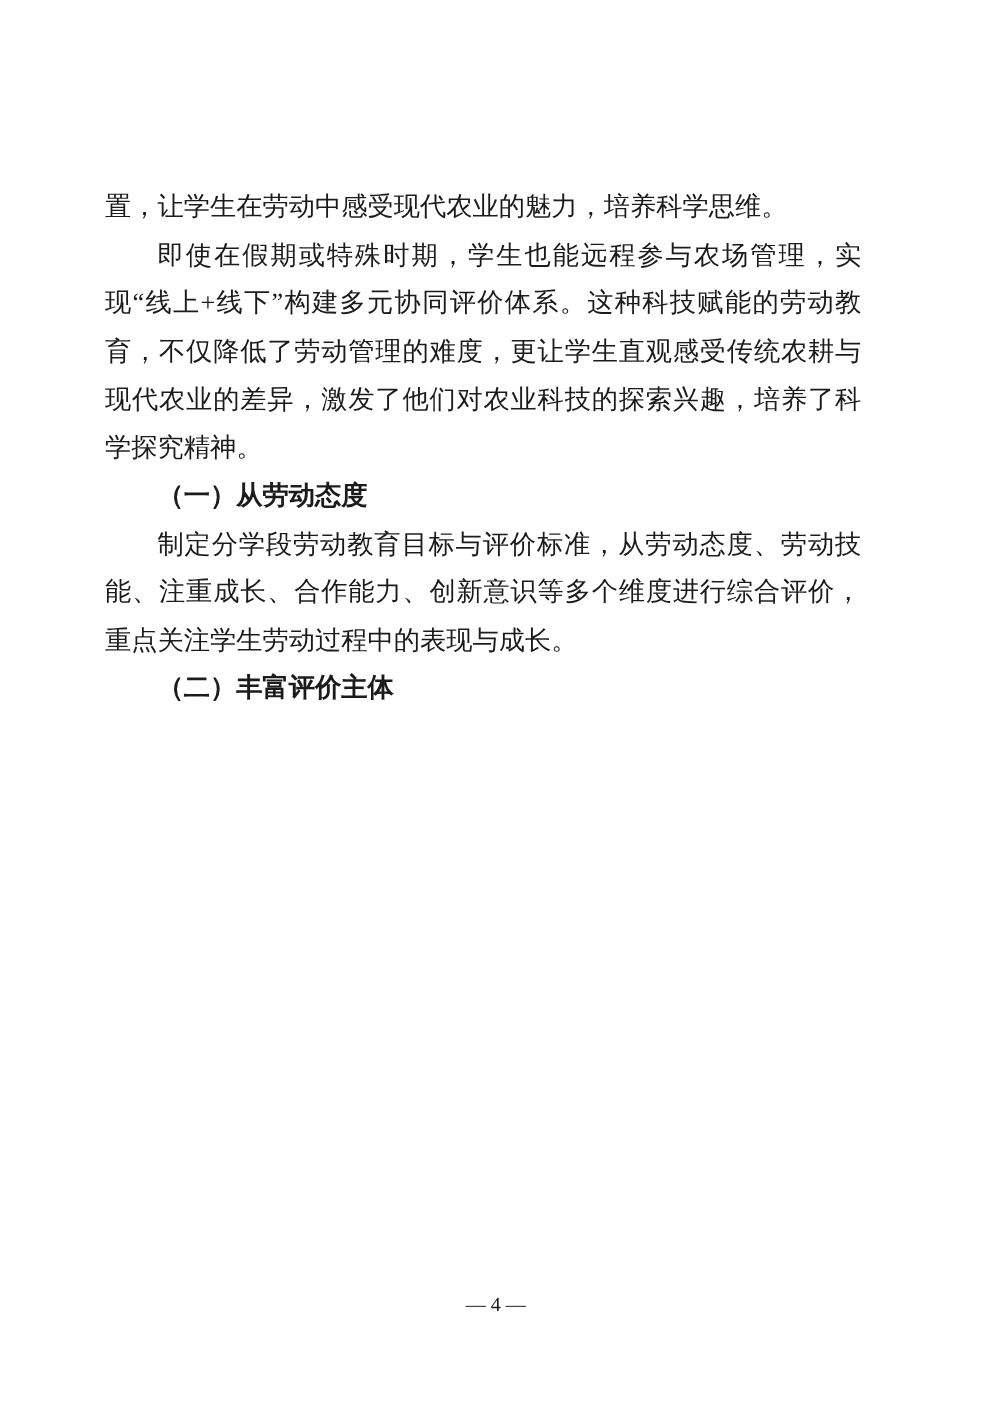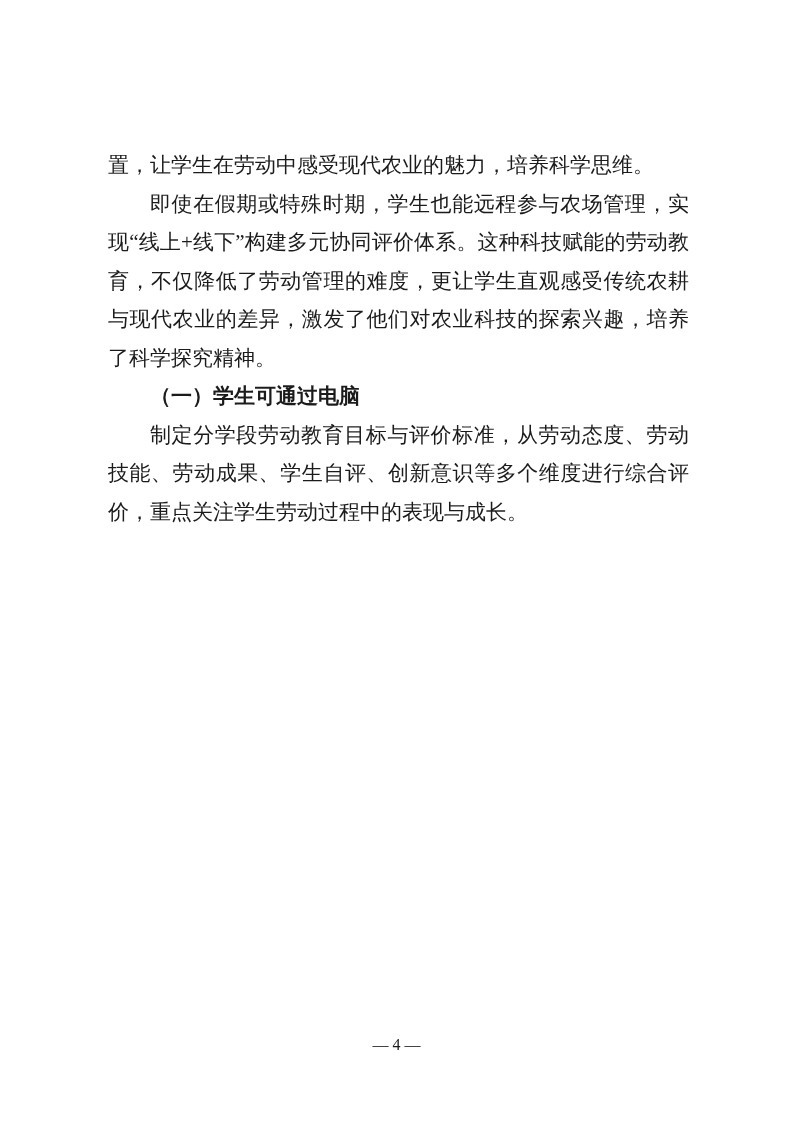--- a/index.html
+++ b/index.html
@@ -14,21 +14,21 @@
     color: #1b1b1b;
     position: relative;
     overflow: hidden;
   }
   .page {
     position: absolute;
     top: 0;
     left: 0;
     right: 0;
     bottom: 0;
-    padding: 146px 104px 0 108px;
+    padding: 146px 104px 0 84px;
     box-sizing: border-box;
   }
   .para {
     margin: 0;
     font-size: 21px;
     line-height: 38.5px;
     text-align: justify;
     word-break: break-all;
   }
   .para.indent {
@@ -46,17 +46,18 @@
     font-size: 16px;
     color: #1b1b1b;
   }
 </style>
 </head>
 <body>
 
 <div class="page">
   <p class="para">置，让学生在劳动中感受现代农业的魅力，培养科学思维。</p>
   <p class="para indent">即使在假期或特殊时期，学生也能远程参与农场管理，实现“线上+线下”构建多元协同评价体系。这种科技赋能的劳动教育，不仅降低了劳动管理的难度，更让学生直观感受传统农耕与现代农业的差异，激发了他们对农业科技的探索兴趣，培养了科学探究精神。</p>
-  <p class="para indent heading">（一）学生可通过电脑</p>
-  <p class="para indent">制定分学段劳动教育目标与评价标准，从劳动态度、劳动技能、劳动成果、学生自评、创新意识等多个维度进行综合评价，重点关注学生劳动过程中的表现与成长。</p>
+  <p class="para indent heading">（一）从劳动态度</p>
+  <p class="para indent">制定分学段劳动教育目标与评价标准，从劳动态度、劳动技能、注重成长、合作能力、创新意识等多个维度进行综合评价，重点关注学生劳动过程中的表现与成长。</p>
+  <p class="para indent heading">（二）丰富评价主体</p>
 </div>
 
 <div class="page-number">— 4 —</div>
 
 </body></html>

